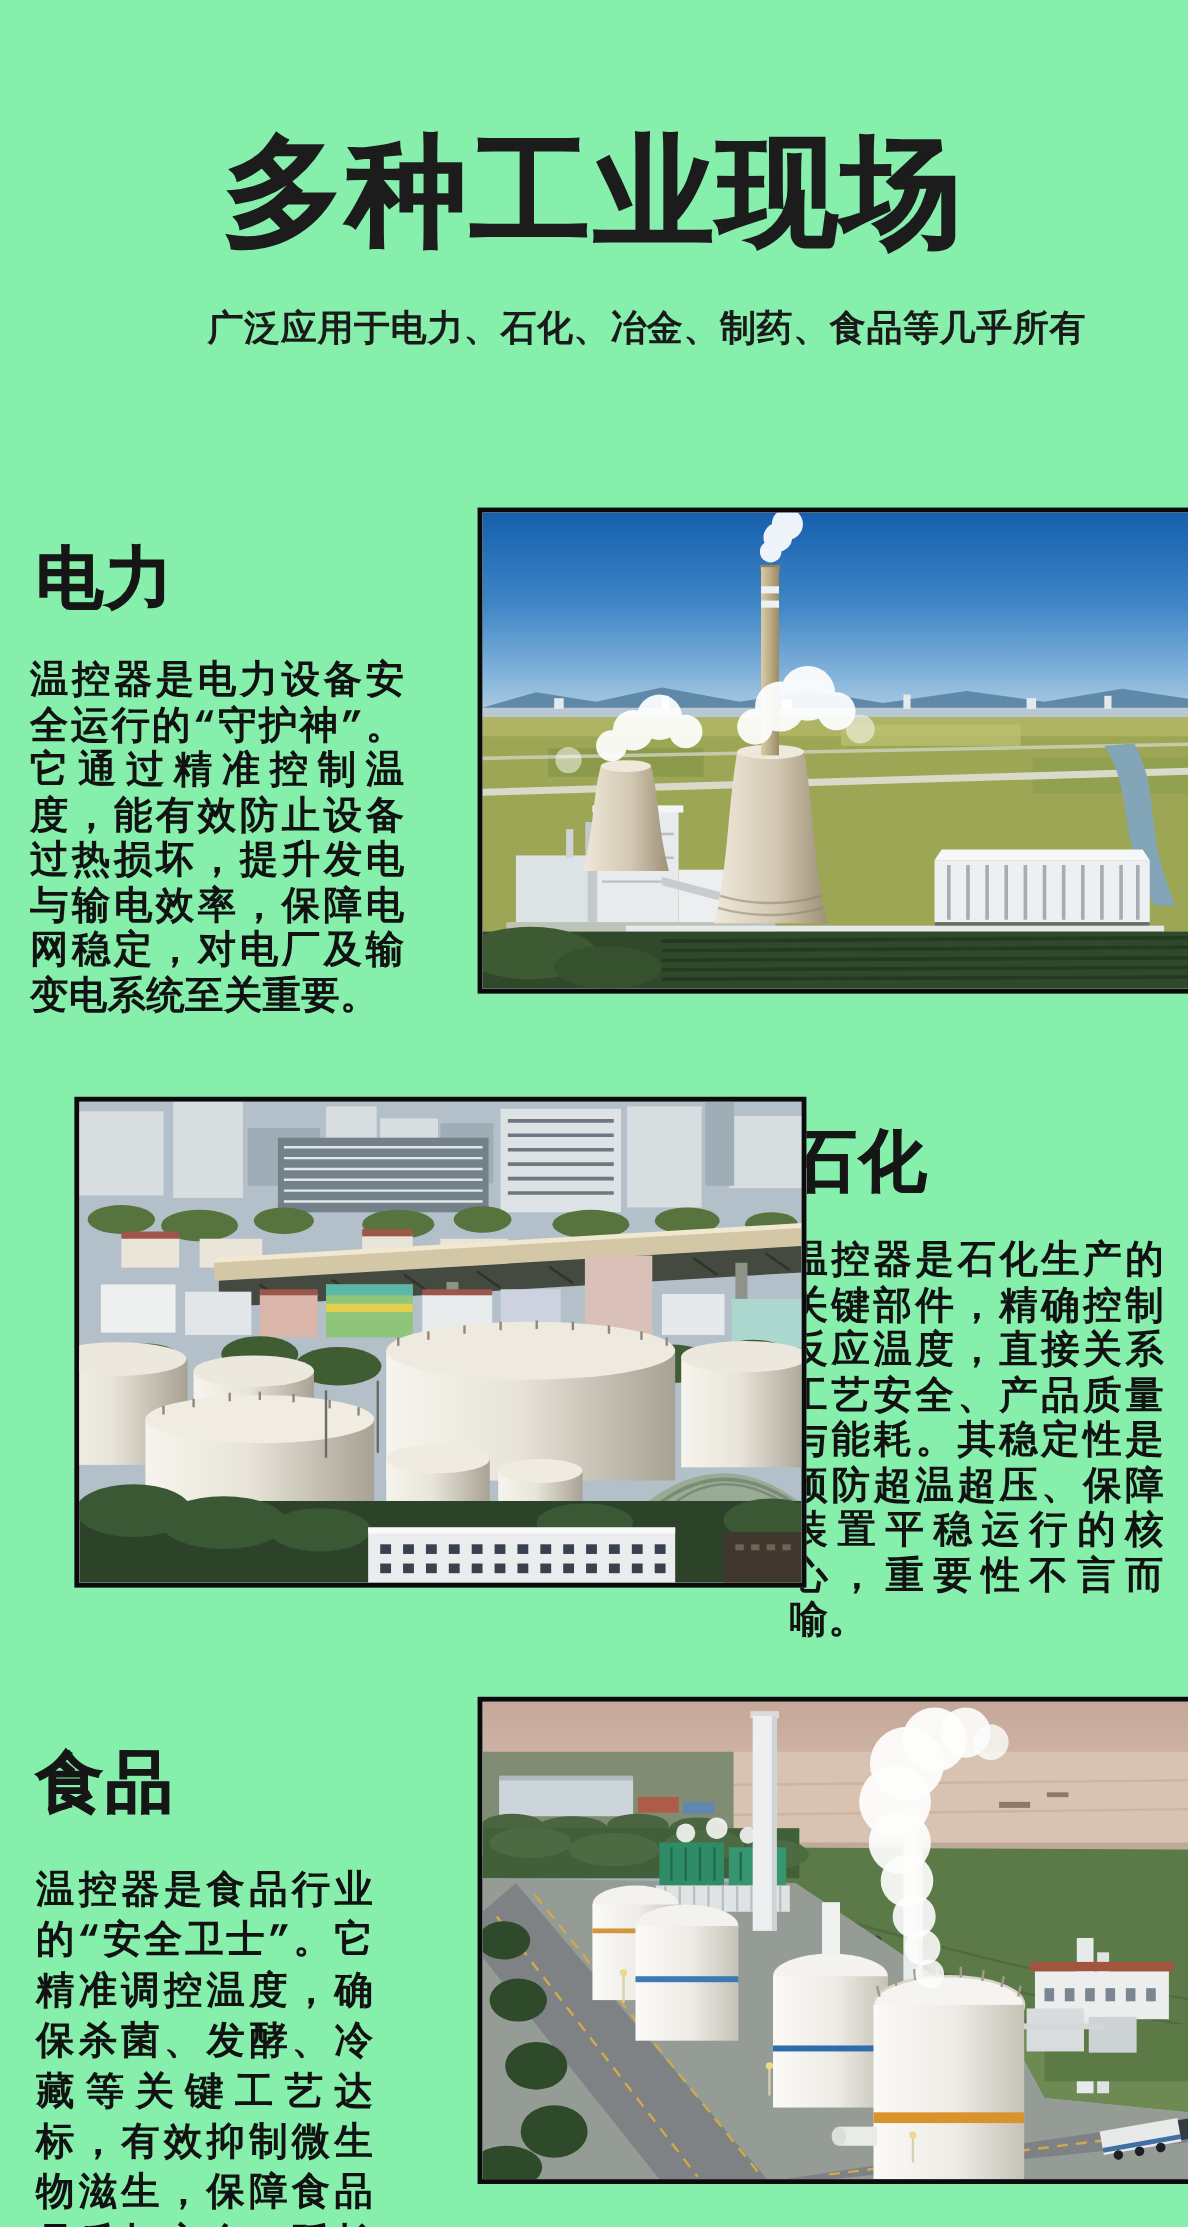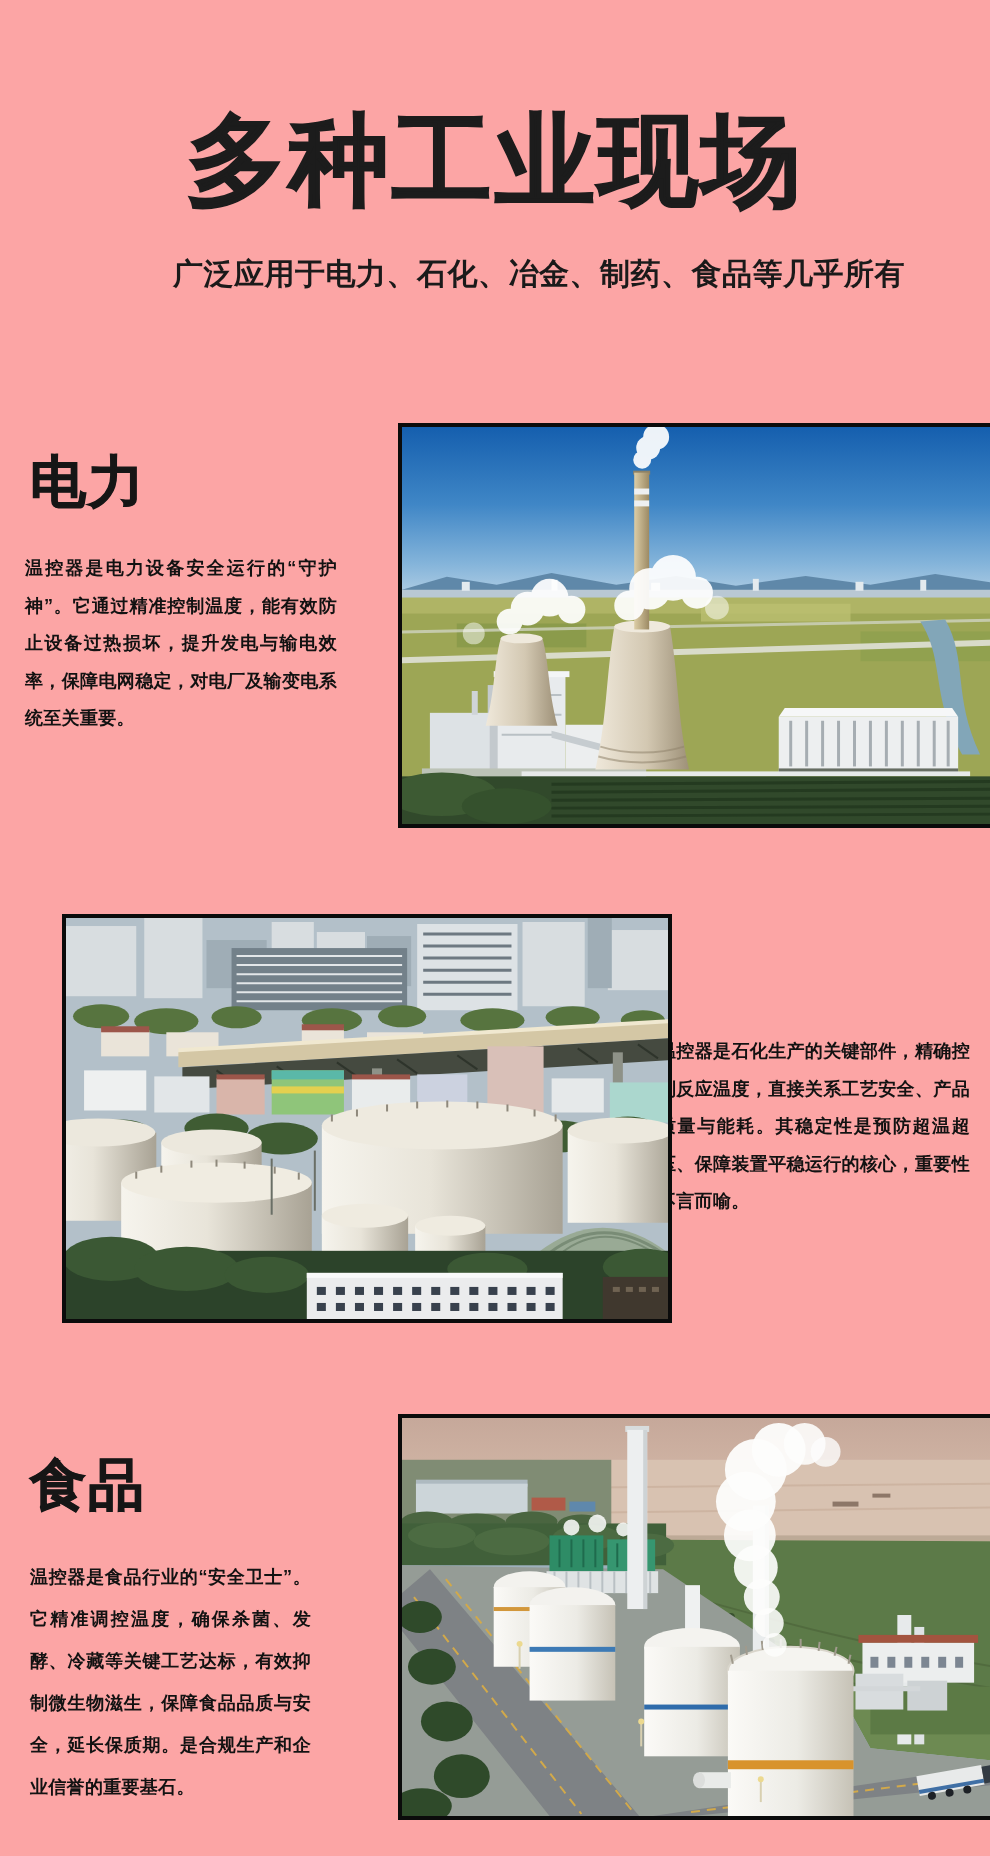--- a/index.html
+++ b/index.html
@@ -1,26 +1,26 @@
 <!DOCTYPE html>
 <html><head>
 <meta charset="utf-8">
 <style>
   html,body{margin:0;padding:0;background:#ececec;}
-  .page{position:relative;width:990px;height:1856px;margin:0 auto;background:#fca5a5;overflow:hidden;
+  .page{position:relative;width:990px;height:1856px;margin:0 auto;background:#86efac;overflow:hidden;
         font-family:"Liberation Sans","DejaVu Sans",sans-serif;color:#141414;}
   .title{position:absolute;left:0;top:108px;width:990px;margin:0;text-align:center;
          font-size:100px;line-height:1.05;font-weight:900;letter-spacing:3px;color:#1c1c1c;
          -webkit-text-stroke:1.5px #1c1c1c;}
   .subtitle{position:absolute;left:0;top:250px;width:990px;text-align:center;
             font-size:30px;line-height:48px;font-weight:600;letter-spacing:.5px;color:#1a1a1a;padding-left:44px;}
   .sec-h{position:absolute;margin:0;font-size:56px;line-height:64px;font-weight:900;
          letter-spacing:2px;color:#161616;-webkit-text-stroke:1px #161616;}
-  .sec-p{position:absolute;margin:0;font-size:18px;font-weight:600;letter-spacing:.3px;
-         color:#121212;text-align:justify;}
+  .sec-p{position:absolute;margin:0;font-size:32px;font-weight:600;letter-spacing:.3px;
+         color:#121212;text-align:justify;font-family:Liberation Mono, monospace;}
   .h-power{left:30px;top:450px;}
   .p-power{left:25px;top:550px;width:312px;line-height:37.5px;}
   .h-petro{left:658px;top:936px;}
   .p-petro{left:658px;top:1033px;width:312px;line-height:37.5px;}
   .h-food{left:30px;top:1453px;}
   .p-food{left:30px;top:1556px;width:281px;line-height:42px;}
   .photo{position:absolute;border:4px solid #0b0b0b;box-sizing:border-box;background:#9db0bc;overflow:hidden;}
   .photo svg{display:block;width:100%;height:100%;}
   .ph-power{left:358px;top:407px;width:606px;height:405px;}
   .ph-petro{left:22px;top:898px;width:610px;height:409px;}
@@ -155,20 +155,21 @@
           <line x1="150" y1="368" x2="600" y2="365"></line>
           <line x1="150" y1="376" x2="600" y2="374"></line>
           <line x1="150" y1="384" x2="600" y2="382"></line>
           <line x1="150" y1="392" x2="600" y2="390"></line>
         </g>
       <ellipse cx="40" cy="370" rx="55" ry="22" fill="#3d5a33"></ellipse>
       <ellipse cx="105" cy="382" rx="45" ry="18" fill="#35512d"></ellipse>
     </svg>
   </figure>
 
+  <h2 class="sec-h h-petro">石化</h2>
   <p class="sec-p p-petro">温控器是石化生产的关键部件，精确控制反应温度，直接关系工艺安全、产品质量与能耗。其稳定性是预防超温超压、保障装置平稳运行的核心，重要性不言而喻。</p>
 
   <figure class="photo ph-petro" aria-label="oil-storage-tanks-cityscape-photo-highway-viaduct">
     <svg viewBox="0 0 600 400" preserveAspectRatio="none" aria-hidden="true">
       <rect width="600" height="400" fill="#b3c0c9"></rect>
       <g fill="#d8dde0">
           <rect x="0" y="8" width="70" height="70"></rect>
           <rect x="78" y="0" width="58" height="80"></rect>
           <rect x="205" y="4" width="42" height="62"></rect>
           <rect x="455" y="4" width="62" height="84"></rect>

